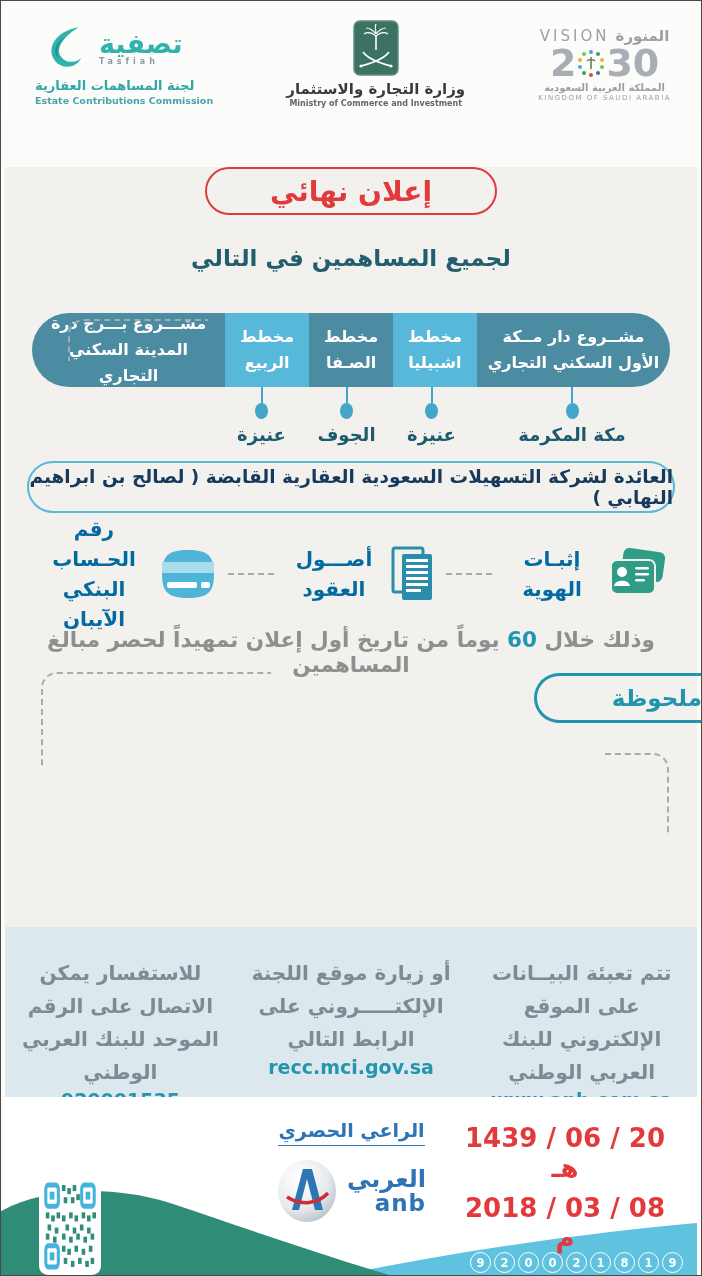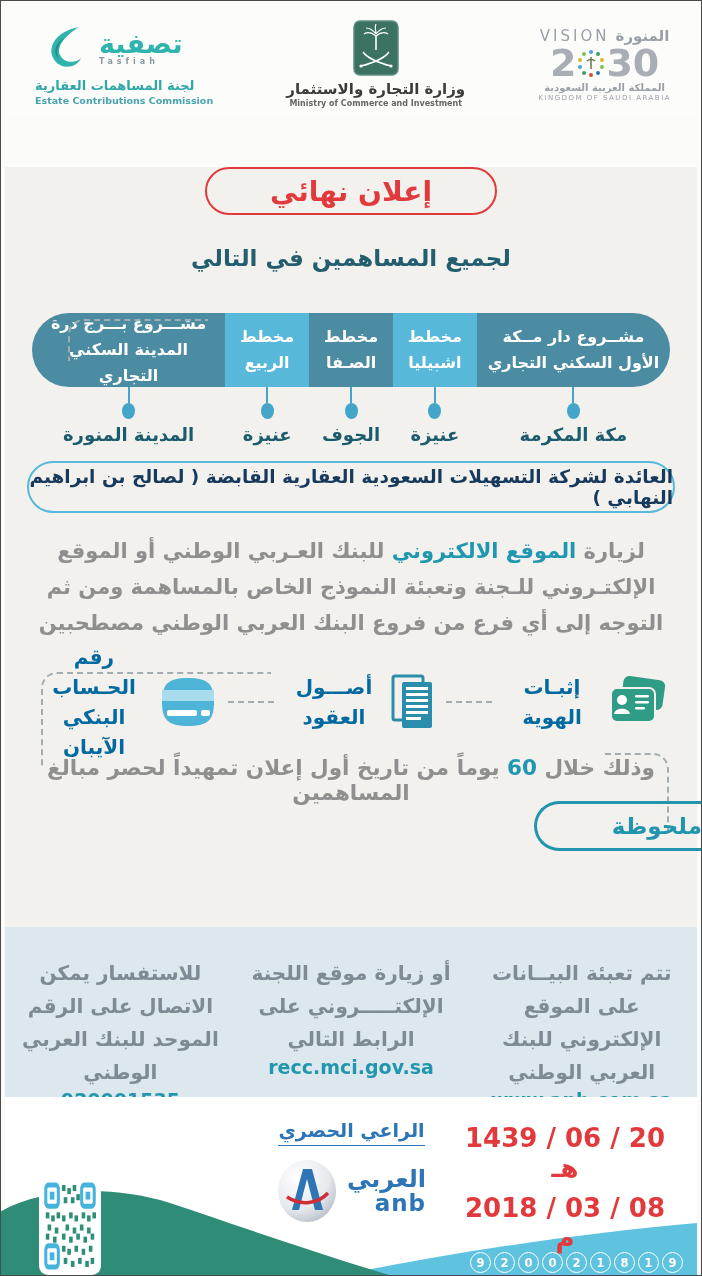--- a/index.html
+++ b/index.html
@@ -223,33 +223,27 @@
         <div class="tl-cell small">
             <div class="tl-stem"></div>
             <div class="tl-dot"></div>
             <div class="tl-city">الجوف</div>
           </div>
         <div class="tl-cell small">
             <div class="tl-stem"></div>
             <div class="tl-dot"></div>
             <div class="tl-city">عنيزة</div>
           </div>
-        <div class="tl-cell big">
-            <div class="tl-stem"></div>
-            <div class="tl-dot"></div>
-            <div class="tl-city">المدينة المنورة</div>
-          </div>
       </div>
     </div>
 
     <div class="banner">
       <span>العائدة لشركة التسهيلات السعودية العقارية القابضة ( لصالح بن ابراهيم النهابي )</span>
     </div>
 
-    <p class="para" dir="rtl"><span>لزيارة </span><span class="hl">الموقع الالكتروني</span><span> للبنك العـربي الوطني أو الموقع الإلكتـروني للـجنة وتعبئة النموذج الخاص بالمساهمة ومن ثم التوجه إلى أي فرع من فروع البنك العربي الوطني مصطحبين</span></p>
 
     <div class="hook-left"></div>
     <div class="hook-right"></div>
 
     <div class="req-row">
       <div class="req-item">
         <svg width="58" height="52" viewBox="0 0 58 52">
           <rect x="14" y="2" width="42" height="30" rx="6" fill="#2f9c85" transform="rotate(8 35 17)"></rect>
           <rect x="3" y="12" width="44" height="34" rx="6" fill="#2f9c85" stroke="#f2f1ee" stroke-width="2"></rect>
           <circle cx="14" cy="24" r="5" fill="#fff"></circle>

